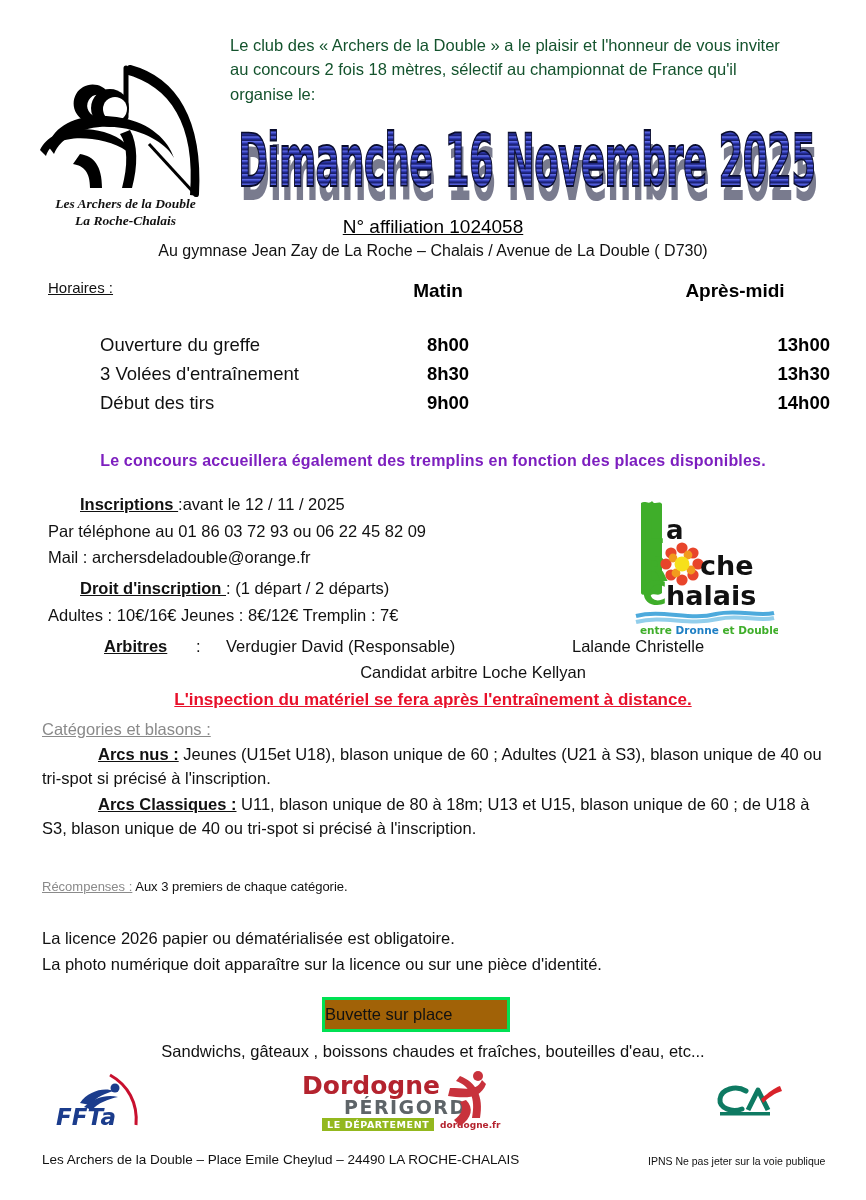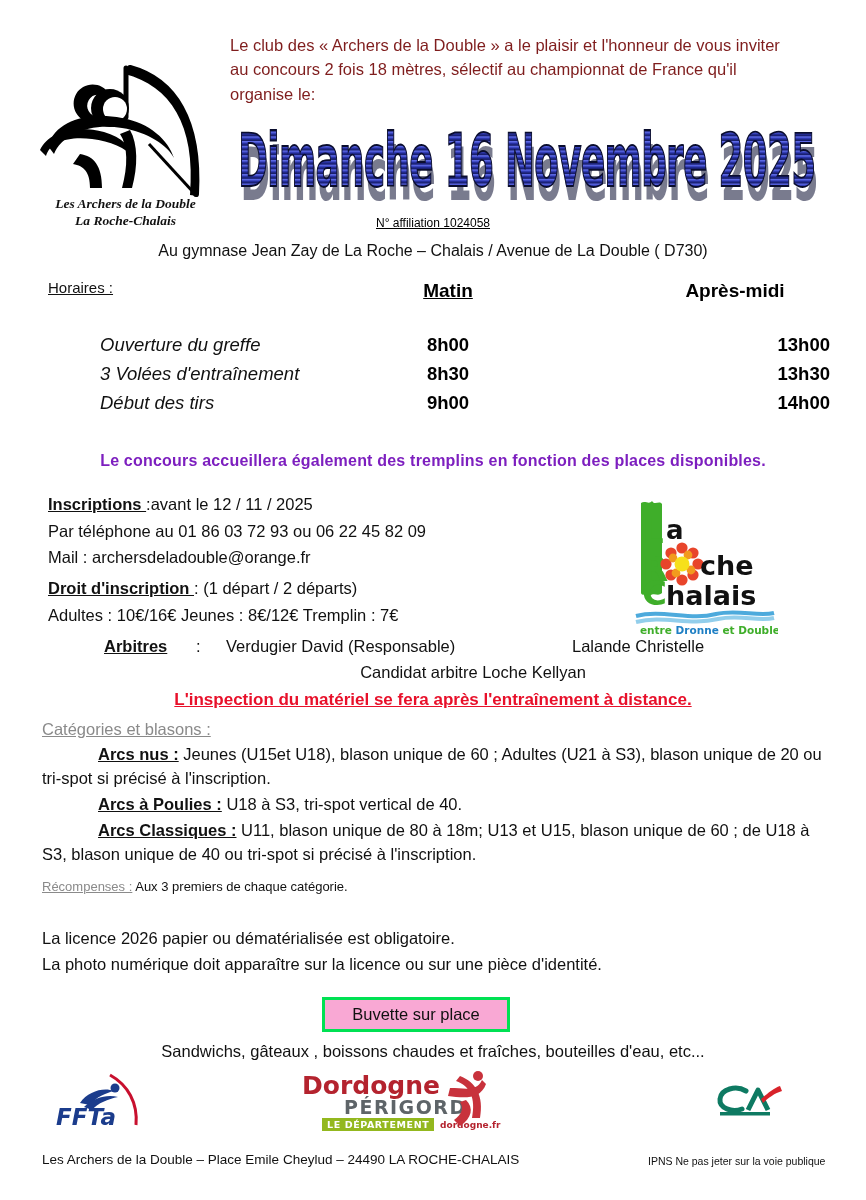--- a/index.html
+++ b/index.html
@@ -11,21 +11,21 @@
     width: 866px;
     height: 1200px;
     position: relative;
     font-family: "Liberation Sans", sans-serif;
     color: #000000;
     overflow: hidden;
   }
 
   
   .abs { position: absolute; }
-  .u   { text-decoration: underline; }
+  .u   { text-decoration: underline; margin-left: 32px; }
   .b   { font-weight: bold; }
 
   
   #club-logo {
     left: 18px; top: 62px;
     width: 215px; height: 175px;
   }
   #club-logo svg { display: block; }
   .club-logo-text {
     font-family: "Liberation Serif", serif;
@@ -37,78 +37,77 @@
     margin-top: -4px;
     font-weight: bold;
   }
 
   
   #intro {
     left: 230px; top: 33px;
     width: 560px;
     font-size: 16.5px;
     line-height: 1.47;
-    color: #7f1d1d;
+    color: #14532d;
   }
 
   
   #title-wordart {
     left: 236px; top: 108px;
     width: 580px; height: 100px;
   }
   #title-wordart svg { display:block; }
 
   
   #affiliation {
     left: 0; top: 216px;
     width: 866px;
     text-align: center;
-    font-size: 12px;
+    font-size: 19px;
   }
   #affiliation span { text-decoration: underline; }
 
   
   #venue {
     left: 0; top: 242px;
     width: 866px;
     text-align: center;
     font-size: 16px;
     color: #111;
   }
 
   
   #horaires-label {
     left: 48px; top: 279px;
     font-size: 15px;
     text-decoration: underline;
     color: #111;
   }
   #head-matin {
-    left: 378px; top: 280px;
+    left: 368px; top: 280px;
     width: 140px; text-align: center;
-    font-size: 19px; font-weight: bold; text-decoration: underline;
+    font-size: 19px; font-weight: bold;
   }
   #head-apresmidi {
     left: 640px; top: 280px;
     width: 190px; text-align: center;
     font-size: 19px; font-weight: bold;
   }
   #schedule-rows {
     left: 0; top: 334px;
     width: 866px;
   }
   .sched-row {
     position: relative;
     height: 29px;
     font-size: 18.5px;
   }
   .sched-label {
     position: absolute; left: 100px; top: 0;
     color: #111;
-    font-style: italic;
   }
   .sched-matin {
     position: absolute; left: 378px; top: 0;
     width: 140px; text-align: center;
     font-weight: bold;
   }
   .sched-pm {
     position: absolute; left: 640px; top: 0;
     width: 190px; text-align: right;
     font-weight: bold;
@@ -218,24 +217,24 @@
     color: #111;
   }
 
   
   #buvette-box {
     left: 322px; top: 997px;
     width: 182px; height: 29px;
     border: 3px solid #00E153;
     display: flex;
     align-items: center;
-    justify-content: center;
-    font-size: 16.5px;
-    color: #111;
-    background: #f9a8d4;
+    justify-content: flex-start;
+    font-size: 16.5px;
+    color: #111;
+    background: #a16207;
   }
   #buvette-sub {
     left: 0; top: 1042px;
     width: 866px; text-align: center;
     font-size: 16.5px;
     color: #111;
   }
 
   
   #logo-ffta   { left: 52px;  top: 1073px; width: 120px; height: 58px; }
@@ -402,22 +401,21 @@
   <span id="arbitres-colon">:</span>
   <span id="arbitre-1">Verdugier David  (Responsable)</span>
   <span id="arbitre-2">Lalande Christelle</span>
 </div>
 <div class="abs" id="arbitres-candidat">Candidat arbitre Loche Kellyan</div>
 
 <div class="abs" id="inspection">L'inspection du matériel se fera après l'entraînement à distance.</div>
 
 <div class="abs" id="categories-head">Catégories et blasons :</div>
 <div class="abs" id="cat-body">
-  <p class="cat-para"><span class="lead">Arcs nus :</span><span> Jeunes (U15et U18), blason unique de 60 ; Adultes (U21 à S3), blason unique de 20 ou tri-spot si précisé à l'inscription.</span></p>
-  <p class="cat-para"><span class="lead">Arcs à Poulies :</span><span> U18 à S3, tri-spot vertical de 40.</span></p>
+  <p class="cat-para"><span class="lead">Arcs nus :</span><span> Jeunes (U15et U18), blason unique de 60 ; Adultes (U21 à S3), blason unique de 40 ou tri-spot si précisé à l'inscription.</span></p>
   <p class="cat-para"><span class="lead">Arcs Classiques :</span><span> U11, blason unique de 80 à 18m; U13 et U15, blason unique de 60 ; de U18 à S3, blason unique de 40 ou tri-spot si précisé à l'inscription.</span></p>
 </div>
 <div class="abs" id="recompenses">
   <span class="rlabel">Récompenses :</span><span> Aux 3 premiers de chaque catégorie.</span>
 </div>
 
 <div class="abs" id="licence">
   <div>La licence 2026 papier ou dématérialisée est obligatoire.</div>
   <div>La photo numérique doit apparaître sur la licence ou sur une pièce d'identité.</div>
 </div>

